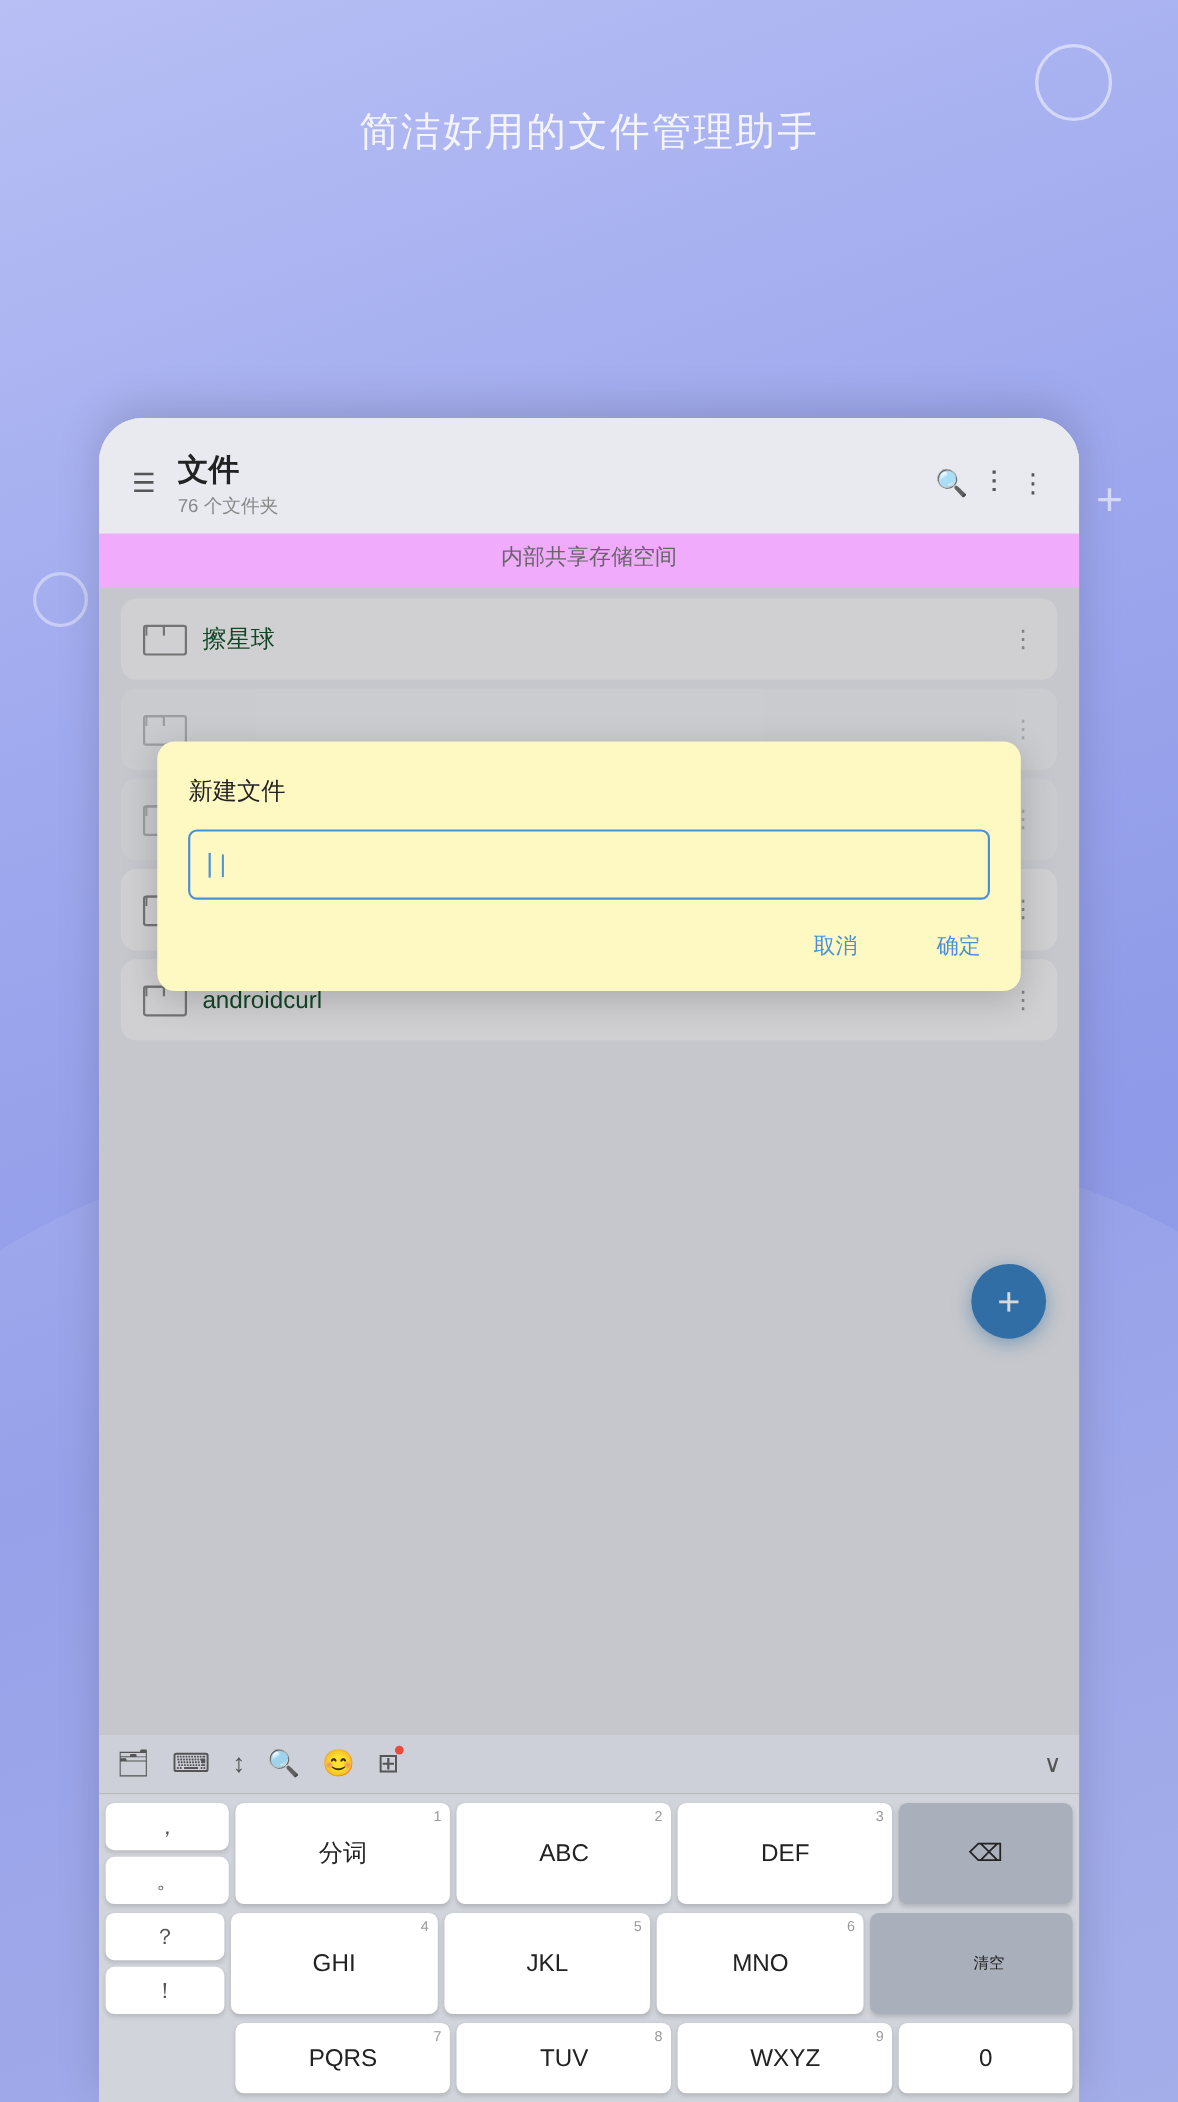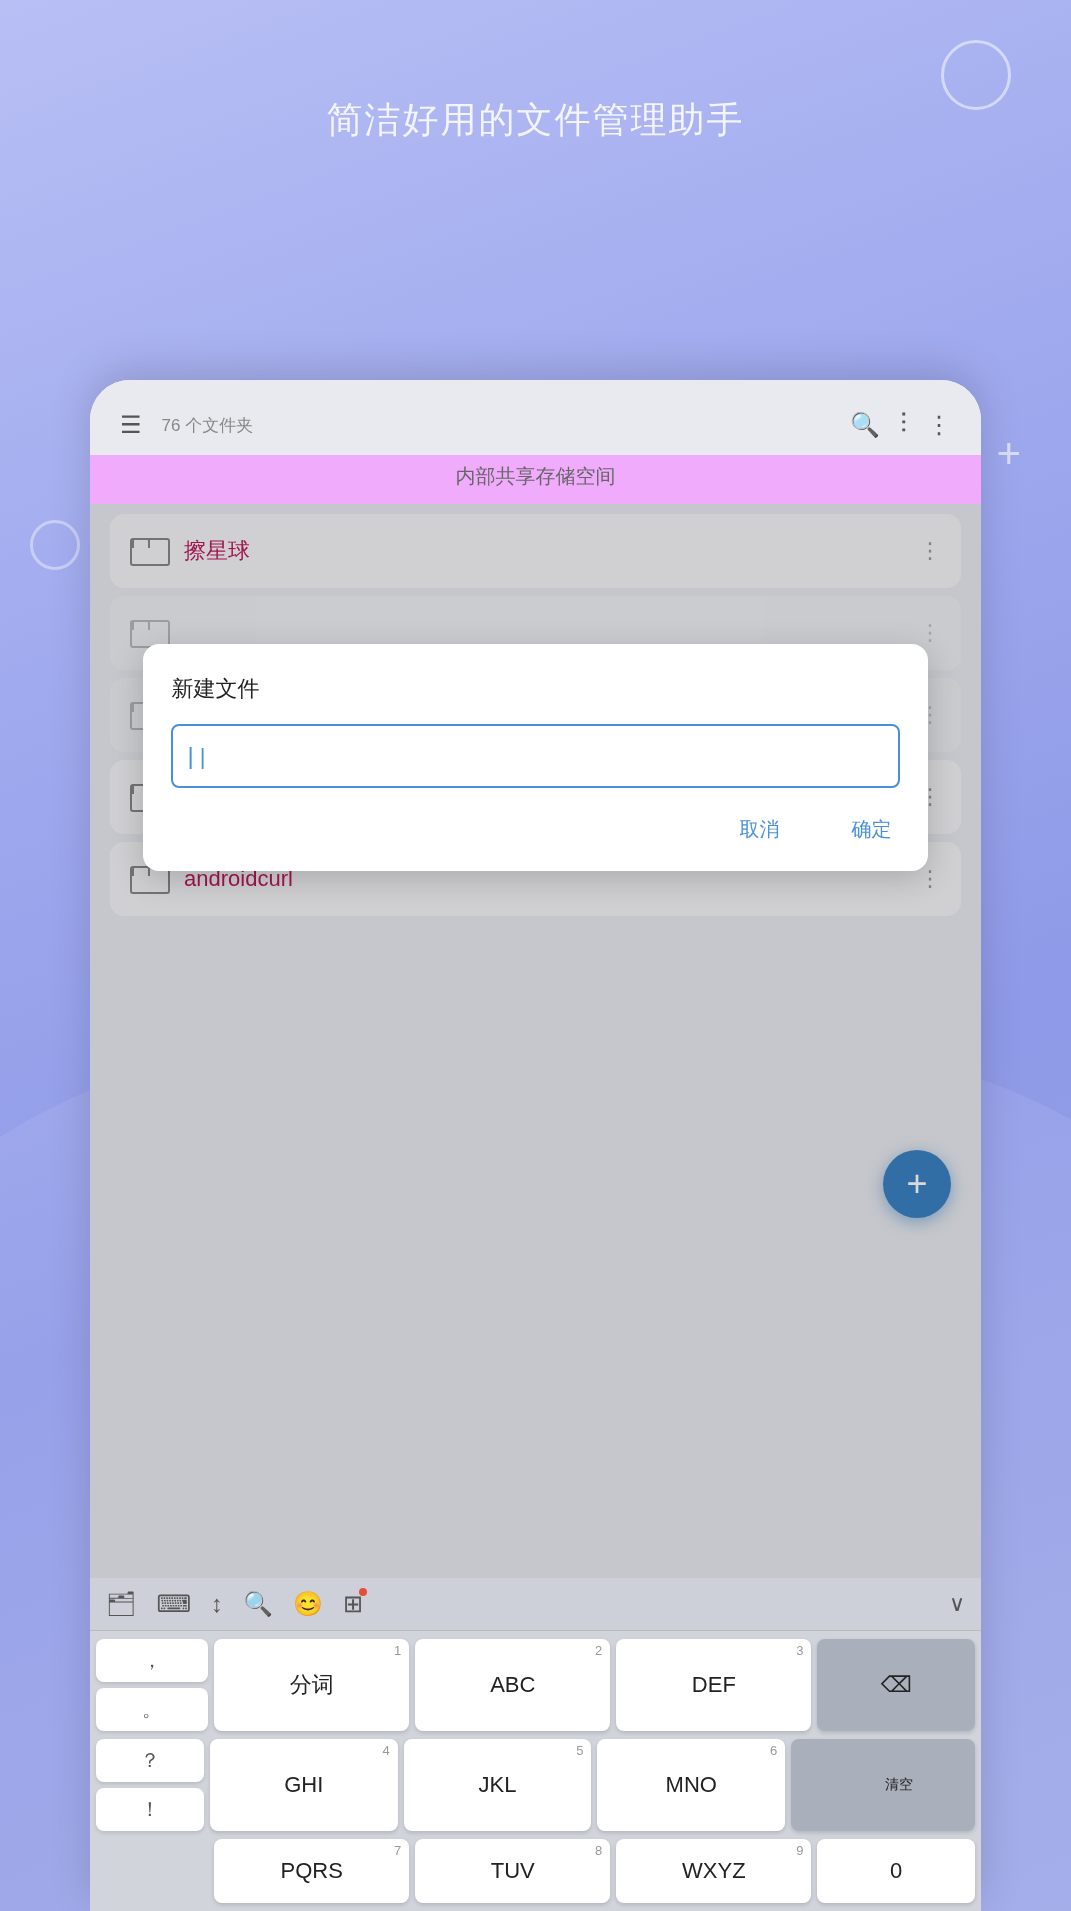--- a/index.html
+++ b/index.html
@@ -187,21 +187,21 @@
       width: 14px;
       height: 8px;
       background: transparent;
       border: 2.5px solid #888;
       border-bottom: none;
       border-radius: 3px 3px 0 0;
     }
     .file-name {
       flex: 1;
       font-size: 22px;
-      color: #be185d;
+      color: #14532d;
     }
     .more-icon {
       font-size: 22px;
       color: #999;
     }
 
     
     .dialog-overlay {
       position: absolute;
       top: 0;
@@ -209,21 +209,21 @@
       right: 0;
       bottom: 0;
       background: rgba(0,0,0,0.15);
       display: flex;
       align-items: flex-start;
       justify-content: center;
       padding-top: 140px;
       z-index: 10;
     }
     .dialog-box {
-      background: #ffffff;
+      background: #fef9c3;
       border-radius: 16px;
       padding: 30px 28px 24px;
       width: 88%;
       box-shadow: 0 8px 32px rgba(0,0,0,0.18);
     }
     .dialog-title {
       font-size: 22px;
       font-weight: 500;
       color: #222;
       margin-bottom: 20px;
@@ -393,20 +393,21 @@
 <div class="header-section">
   <div class="app-subtitle">简洁好用的文件管理助手</div>
 </div>
 
 <div class="phone-mockup">
   <div class="app-ui">
 
     <div class="top-bar">
       <span class="menu-icon">☰</span>
       <div class="title-area">
+        <div class="file-title">文件</div>
         <div class="file-count">76 个文件夹</div>
       </div>
       <div class="top-icons">
         <span class="top-icon">🔍</span>
         <span class="top-icon" style="font-size:28px;">⫶</span>
         <span class="top-icon">⋮</span>
       </div>
     </div>
 
     <div class="storage-label">内部共享存储空间</div>

